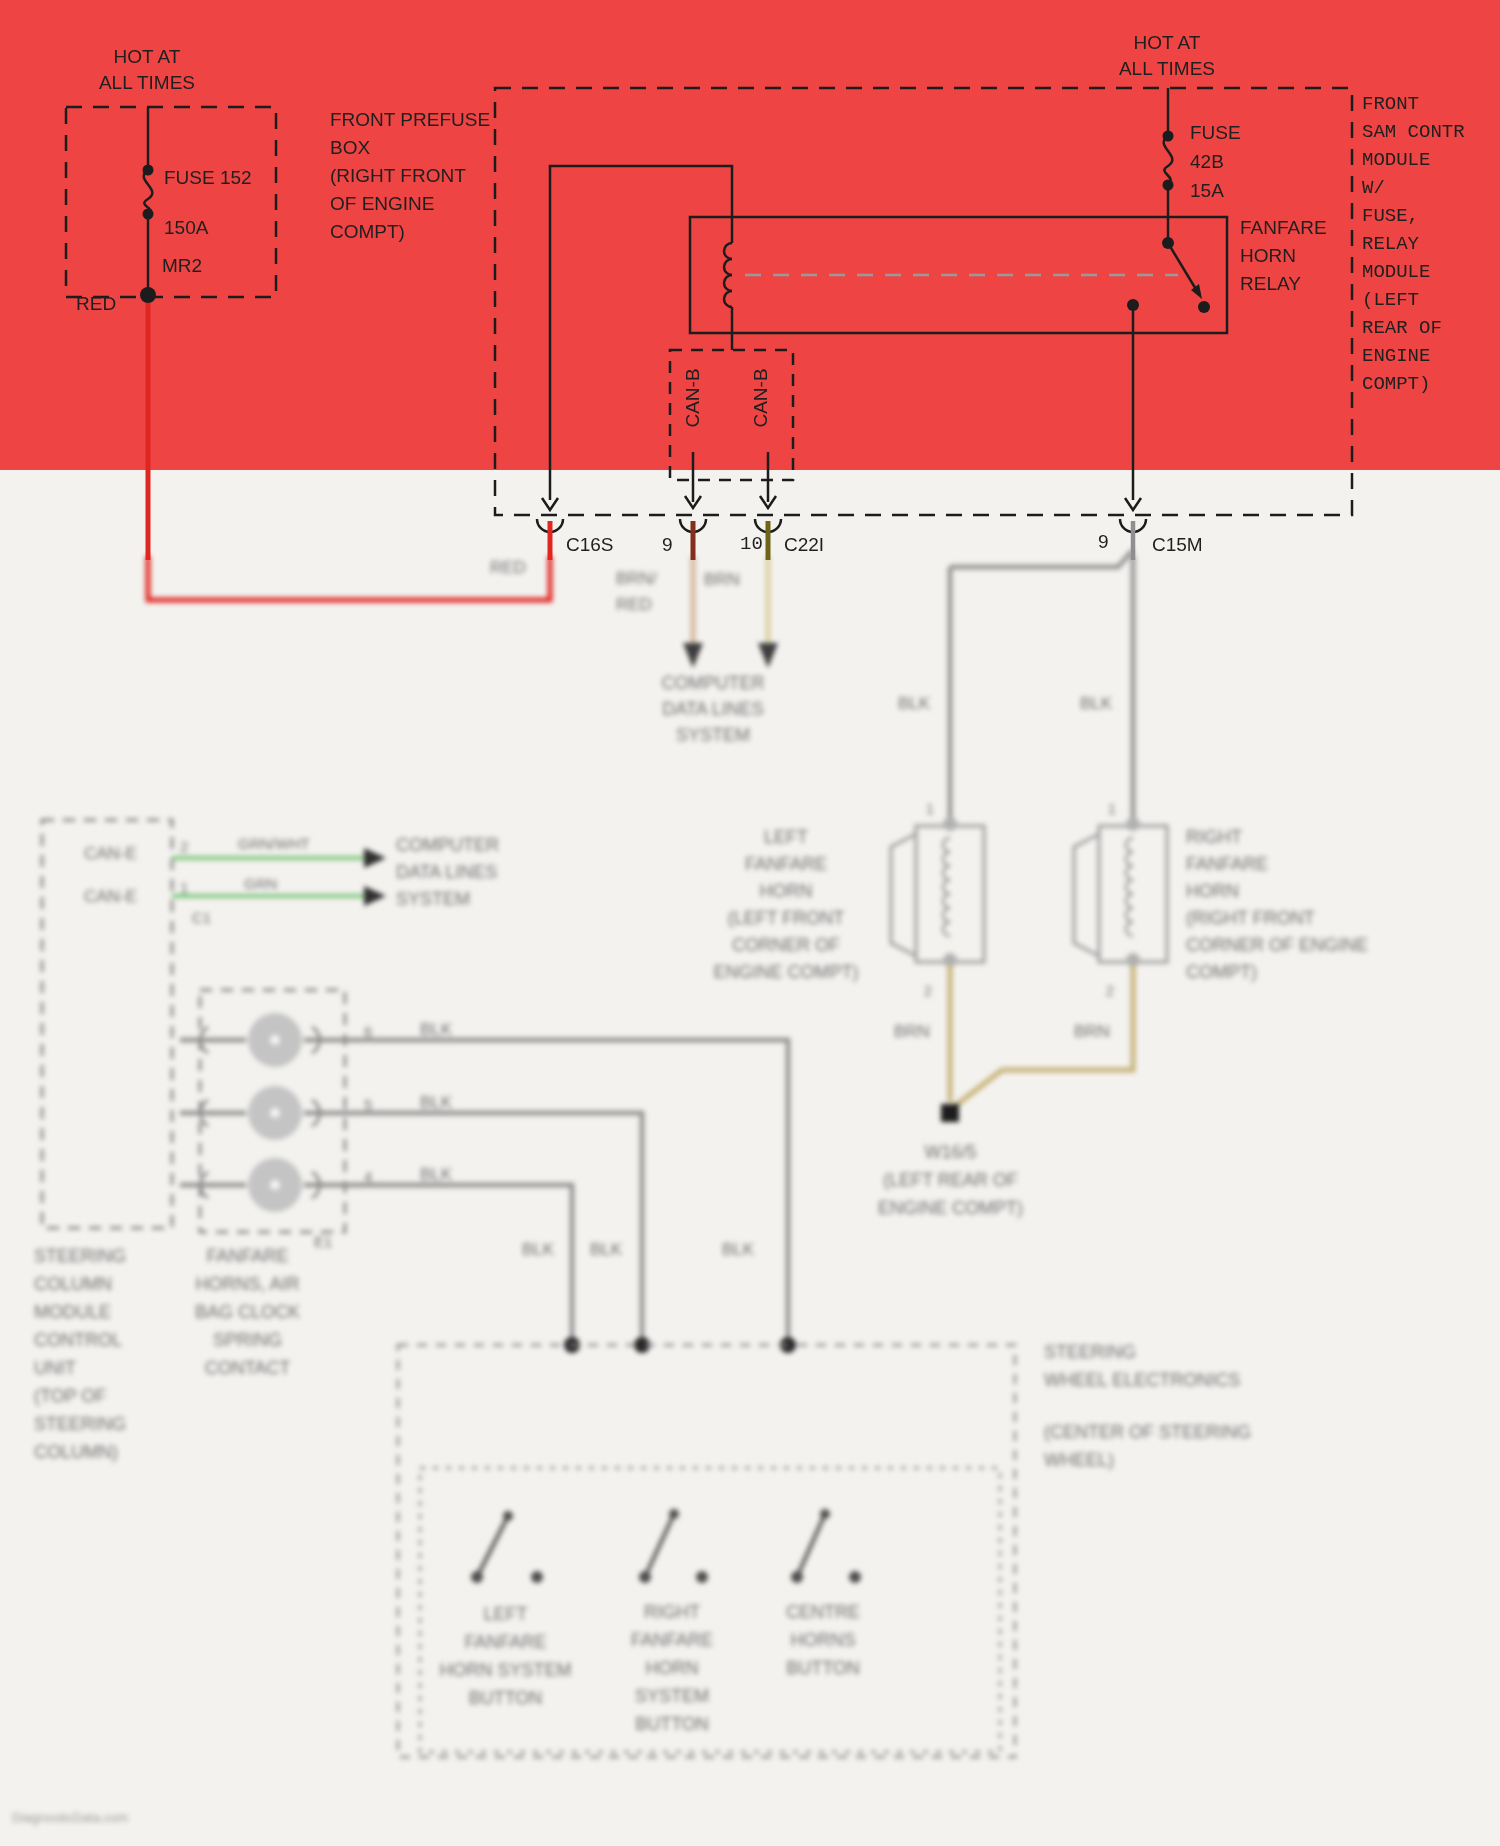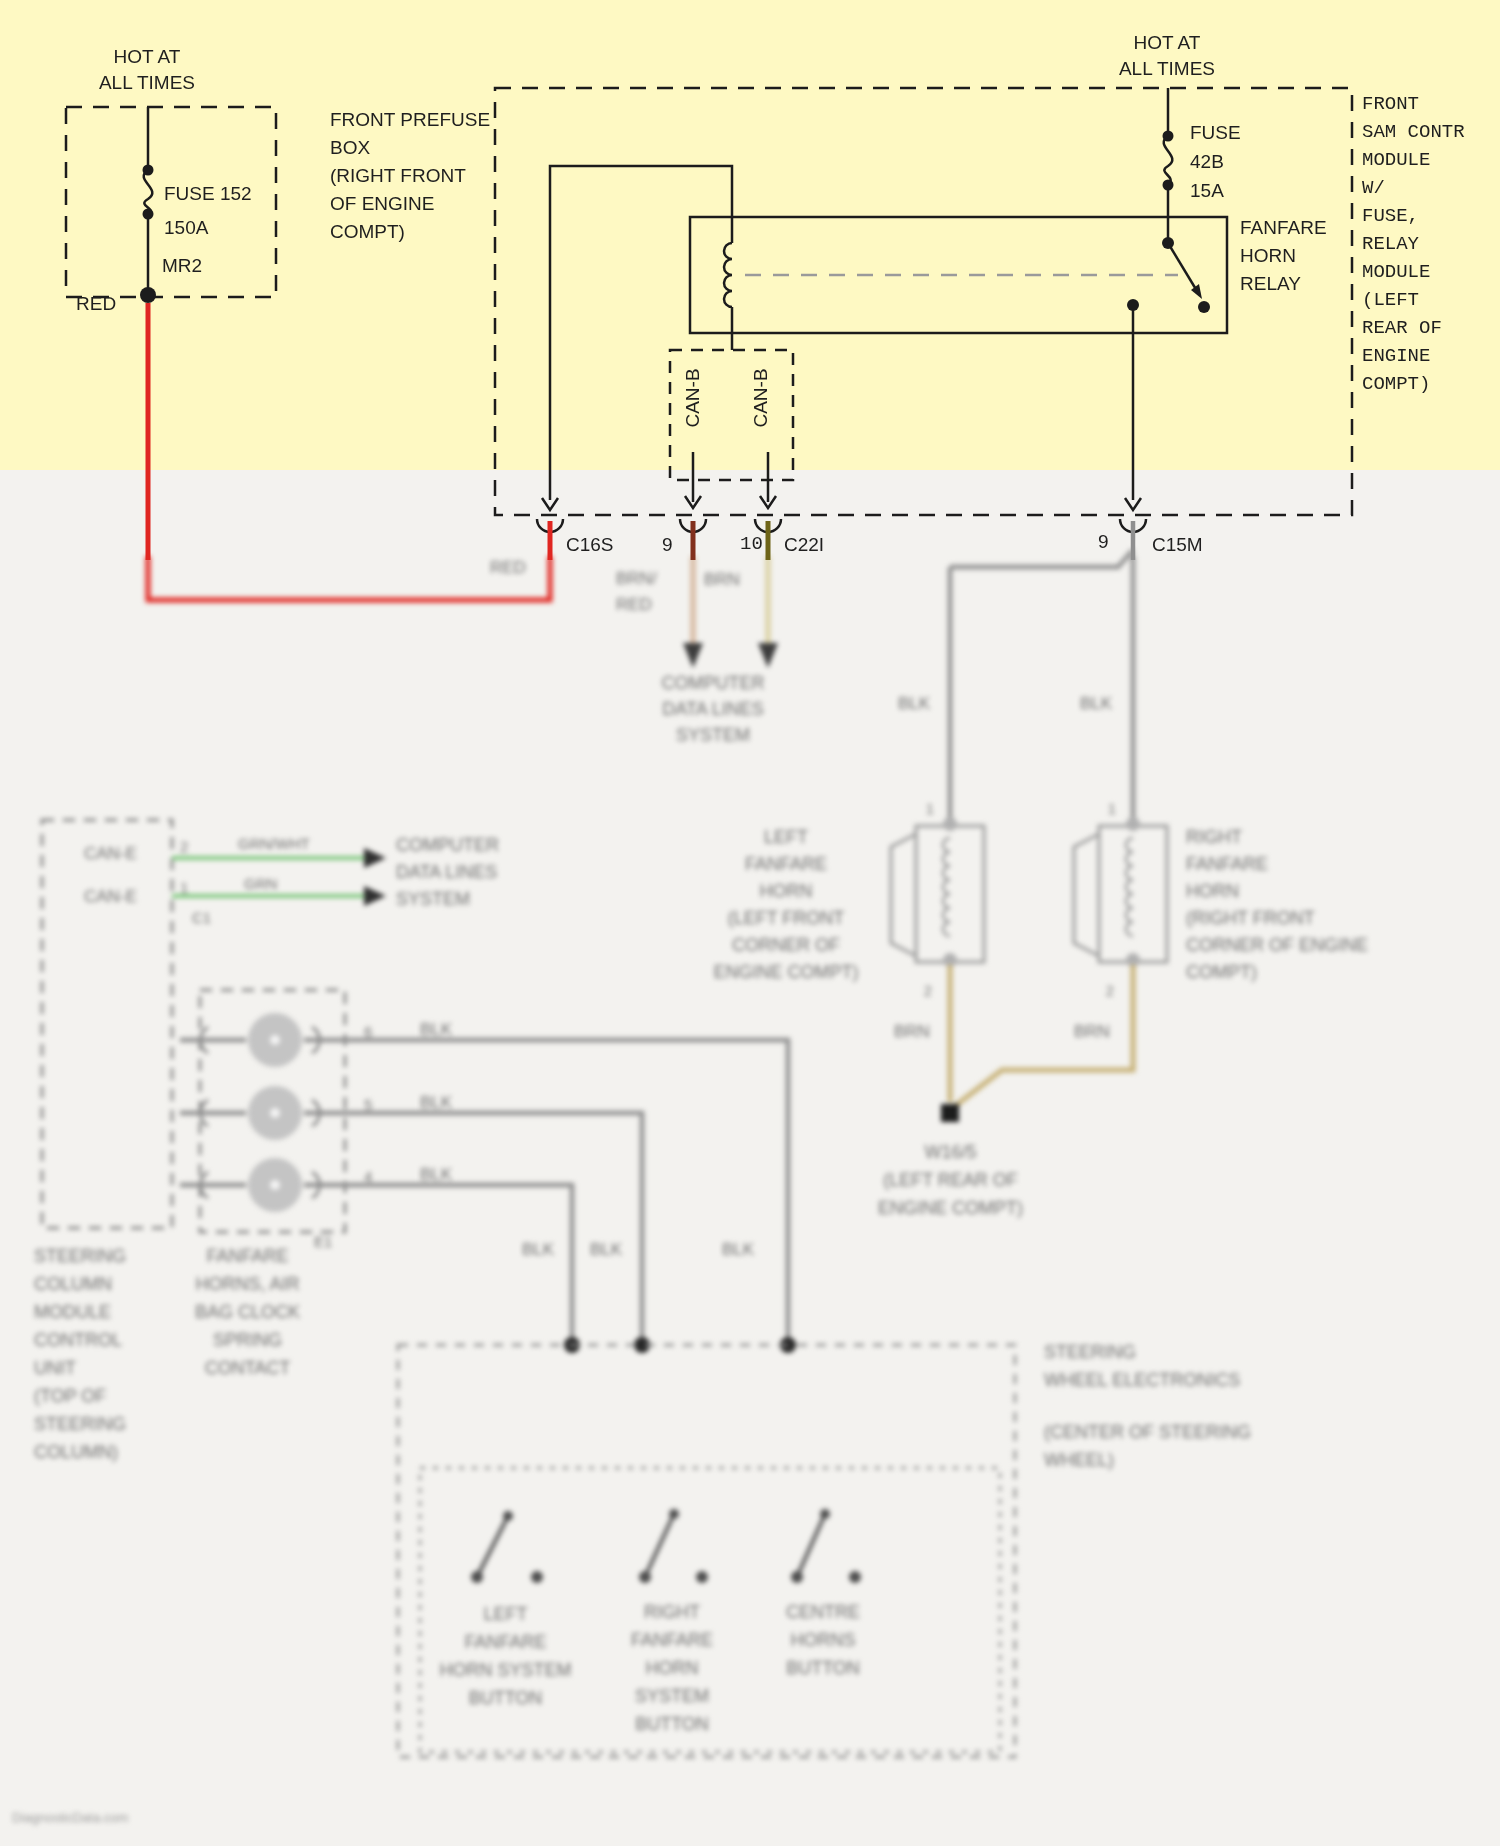--- a/index.html
+++ b/index.html
@@ -1,16 +1,16 @@
 <!DOCTYPE html>
 <html style="--text: #1f1f1f; --blur_text: #6f6f6f; --line: #1c1c1c; --dash_gray: #9a9a9a; --wire_red: #e02621; --wire_brnred_stub: #82301d; --wire_brnred: #d4b49a; --wire_brn_stub: #6e6418; --wire_brn_pale: #d9cf9e; --wire_tan: #c7b176; --wire_gray: #8f8f8f; --wire_green: #7cc87c; --component_gray: #9a9a9a;"><head>
 <meta charset="utf-8">
 <style>
   html,body{margin:0;padding:0;background:#ffffff;}
-  #stage{position:relative;width:1500px;height:1846px;background:#fef9c3;overflow:hidden;
+  #stage{position:relative;width:1500px;height:1846px;background:#ef4444;overflow:hidden;
          font-family:"Liberation Sans",sans-serif;}
   .tint{position:absolute;left:0;top:470px;width:1500px;height:1376px;background:#f3f2ef;}
   .layer{position:absolute;left:0;top:0;width:1500px;height:1846px;}
   .blurwrap{filter:blur(2.4px);}
   .lbl{position:absolute;font-size:19px;line-height:27px;color:var(--text);white-space:pre-line;}
   .blbl{position:absolute;font-size:18px;line-height:27px;color:var(--blur_text);white-space:pre-line;}
   .ctr{text-align:center;}
   .rot{transform:translate(-50%,-50%) rotate(-90deg);white-space:nowrap;}
   svg{position:absolute;left:0;top:0;}
 </style>
@@ -248,21 +248,21 @@
       <path d="M1133,521 V560" fill="none" style="stroke:var(--wire_gray)" stroke-width="4.5"></path>
     </svg>
 
     <div class="lbl ctr" style="left:62px;top:44px;width:170px;line-height:26px;">HOT AT
 ALL TIMES</div>
     <div class="lbl" style="left:286px;top:106px;line-height:28px;margin-left:44px;">FRONT PREFUSE
 BOX
 (RIGHT FRONT
 OF ENGINE
 COMPT)</div>
-    <div class="lbl" style="left:164px;top:164px;margin-top:16px;">FUSE 152</div>
+    <div class="lbl" style="left:164px;top:164px;">FUSE 152</div>
     <div class="lbl" style="left:164px;top:214px;text-align:center;">150A</div>
     <div class="lbl" style="left:162px;top:252px;">MR2</div>
     <div class="lbl" style="left:76px;top:290px;">RED</div>
 
     <div class="lbl ctr" style="left:1082px;top:30px;width:170px;line-height:26px;">HOT AT
 ALL TIMES</div>
     <div class="lbl" style="left:1190px;top:118px;line-height:29px;">FUSE
 42B
 15A</div>
     <div class="lbl" style="left:1240px;top:214px;line-height:28px;">FANFARE

